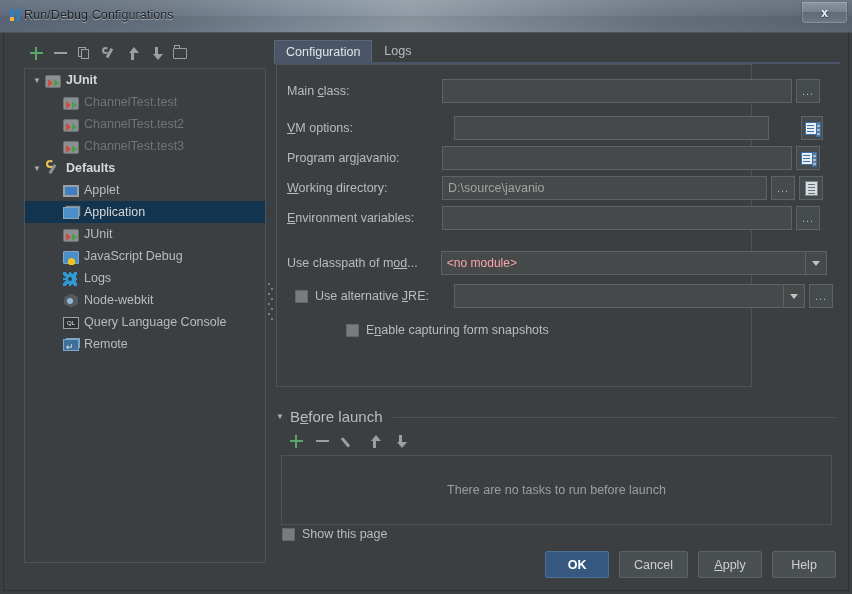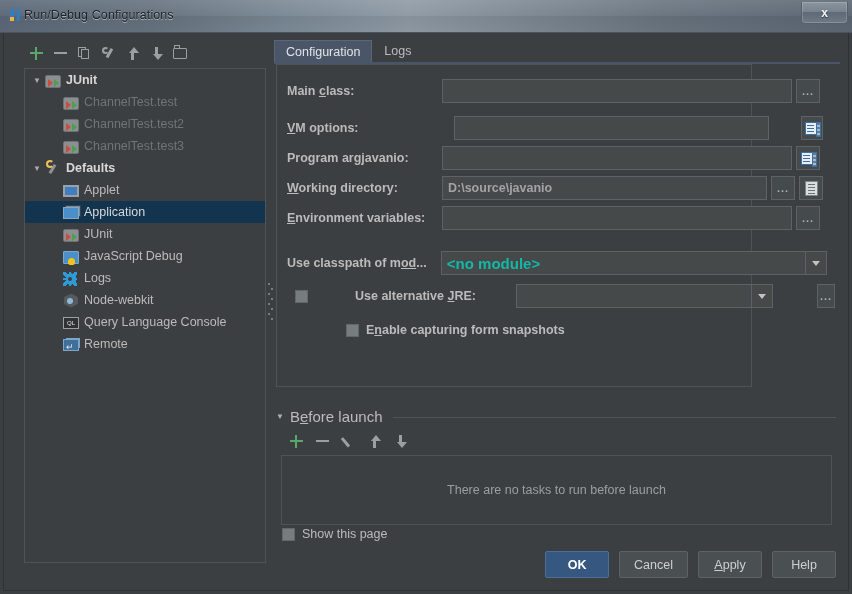--- a/index.html
+++ b/index.html
@@ -270,21 +270,20 @@
     width: 566px; height: 2px;
     background: #4a5668;
   }
 
   .form-panel {
     position: absolute;
     left: 2px; top: 26px;
     width: 476px; height: 323px;
     border: 1px solid #4f5355;
     box-sizing: border-box;
-    font-weight: bold;
   }
 
   .field-row {
     position: absolute;
     display: flex;
     align-items: center;
     height: 24px;
   }
   .f-label {
     font-size: 12.5px;
@@ -356,22 +355,22 @@
     width: 7px; height: 1.5px; background: #6b7176;
     box-shadow: 0 3px 0 #6b7176, 0 6px 0 #6b7176, 0 9px 0 #6b7176;
   }
   .combo {
     background: #45494a;
     border: 1px solid #5e6264;
     box-sizing: border-box;
     height: 24px;
     display: flex;
     align-items: center;
-    font-size: 15px;
-    color: #14b8a6;
+    font-size: 12px;
+    color: #fca5a5;
     padding-left: 5px;
     cursor: pointer;
   }
   .combo .arrow-cell {
     margin-left: auto;
     width: 20px; height: 22px;
     border-left: 1px solid #5e6264;
     display: flex; align-items: center; justify-content: center;
   }
   .caret-down {
@@ -726,21 +725,21 @@
         <div class="field-row" style="left:10px; top:186px; width:540px;">
           <span class="f-label" style="width:155px;"><span>Use classpath of m</span><u>od</u><span>...</span></span>
           <span class="combo" style="width:389px;">
             <span>&lt;no module&gt;</span>
             <span class="arrow-cell">
                 <span class="caret-down"></span>
               </span>
           </span>
         </div>
 
-        <div class="field-row" style="left:18px; top:219px; width:540px;gap:40px;">
+        <div class="field-row" style="left:18px; top:219px; width:540px;">
           <span class="cbox"></span>
           <span class="f-label" style="width:139px;"><span>Use alternative </span><u>J</u><span>RE:</span></span>
           <span class="combo" style="width:351px;">
             <span></span>
             <span class="arrow-cell">
                 <span class="caret-down"></span>
               </span>
           </span>
           <span class="btn-sm">...</span>
         </div>

